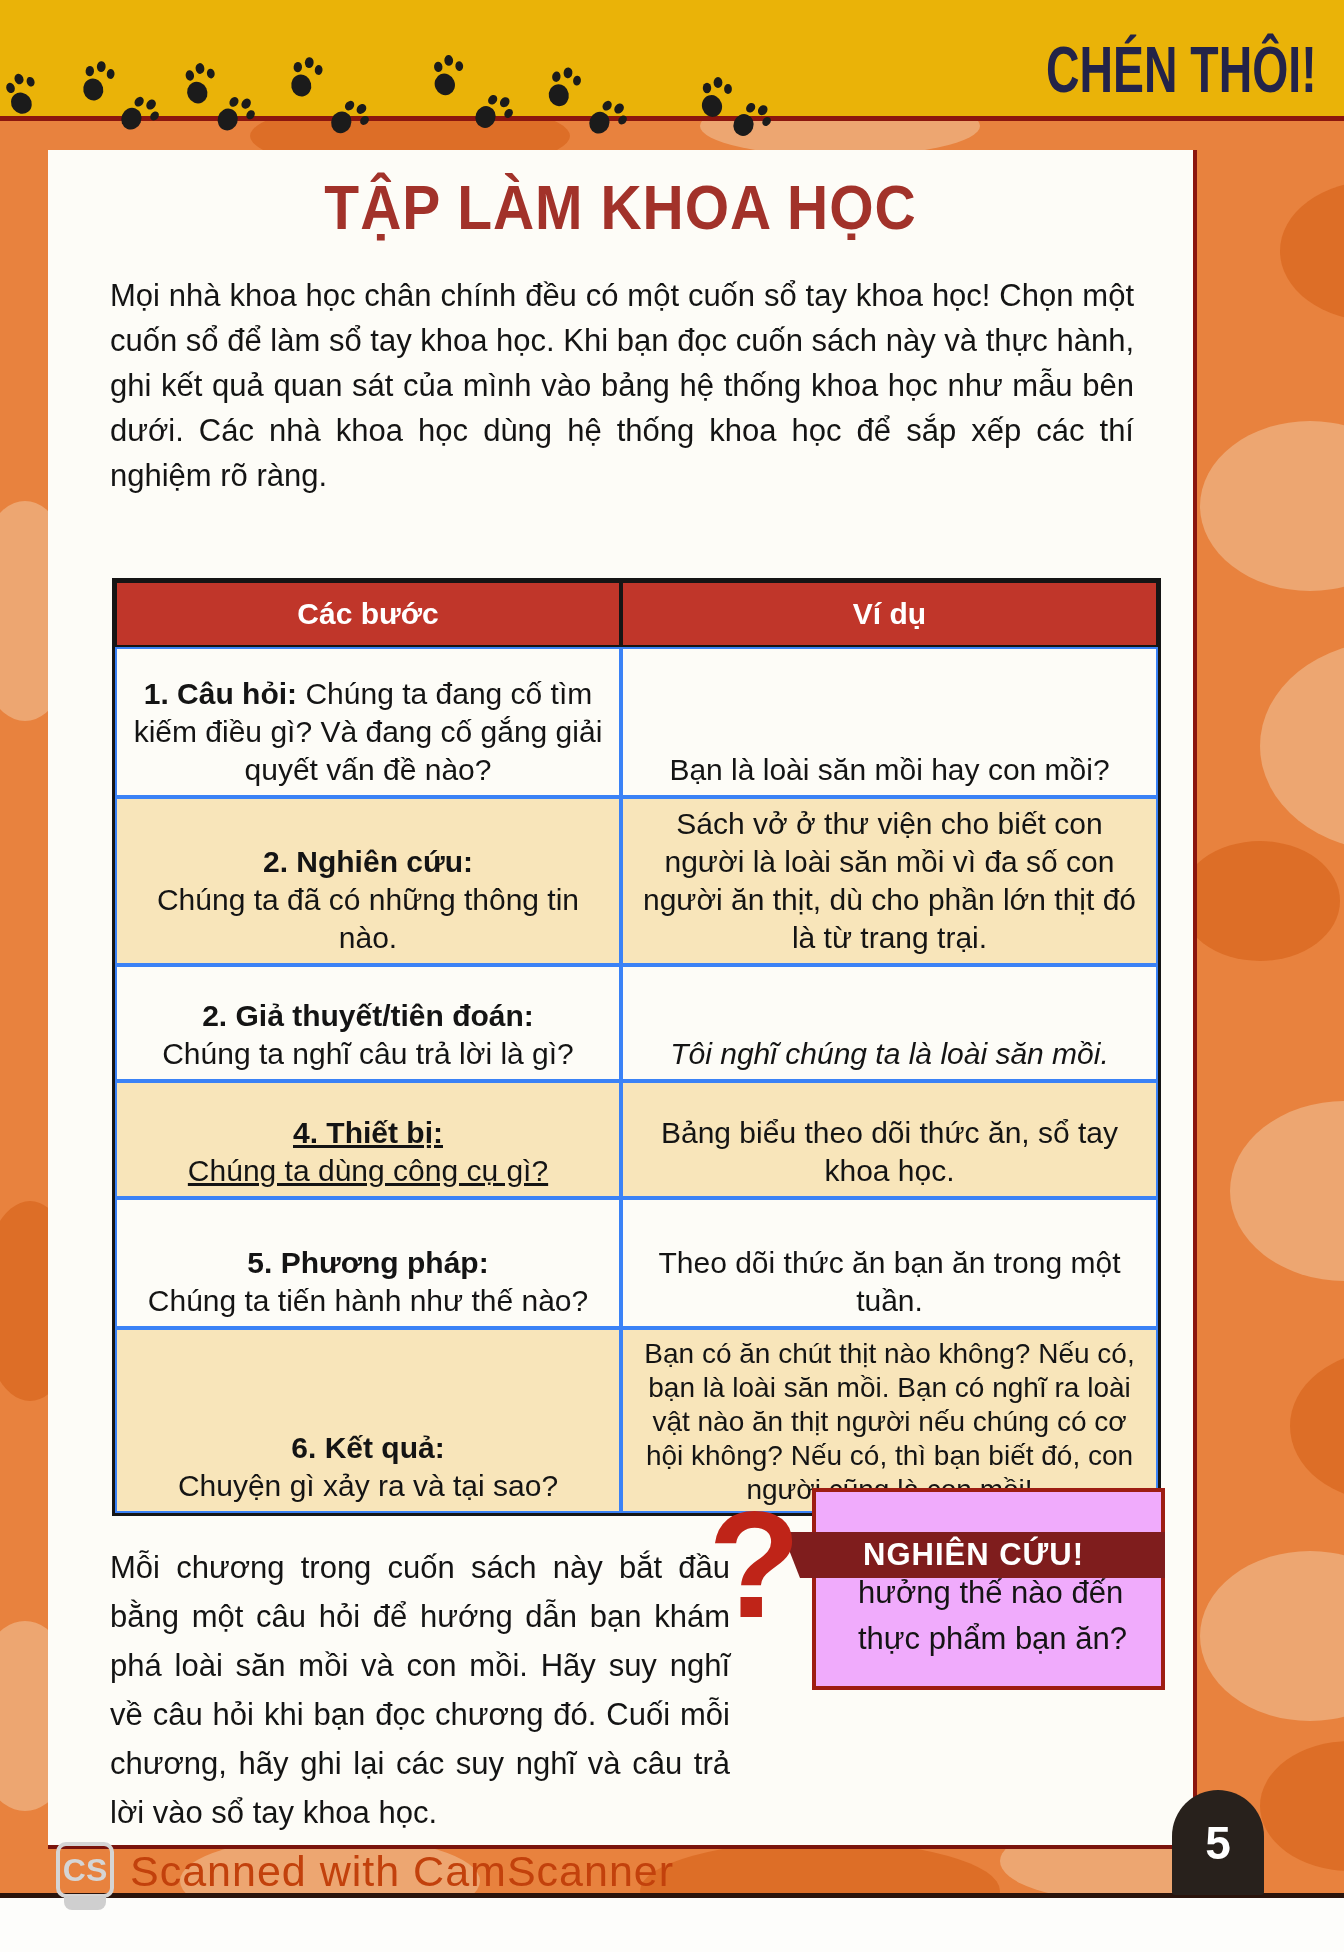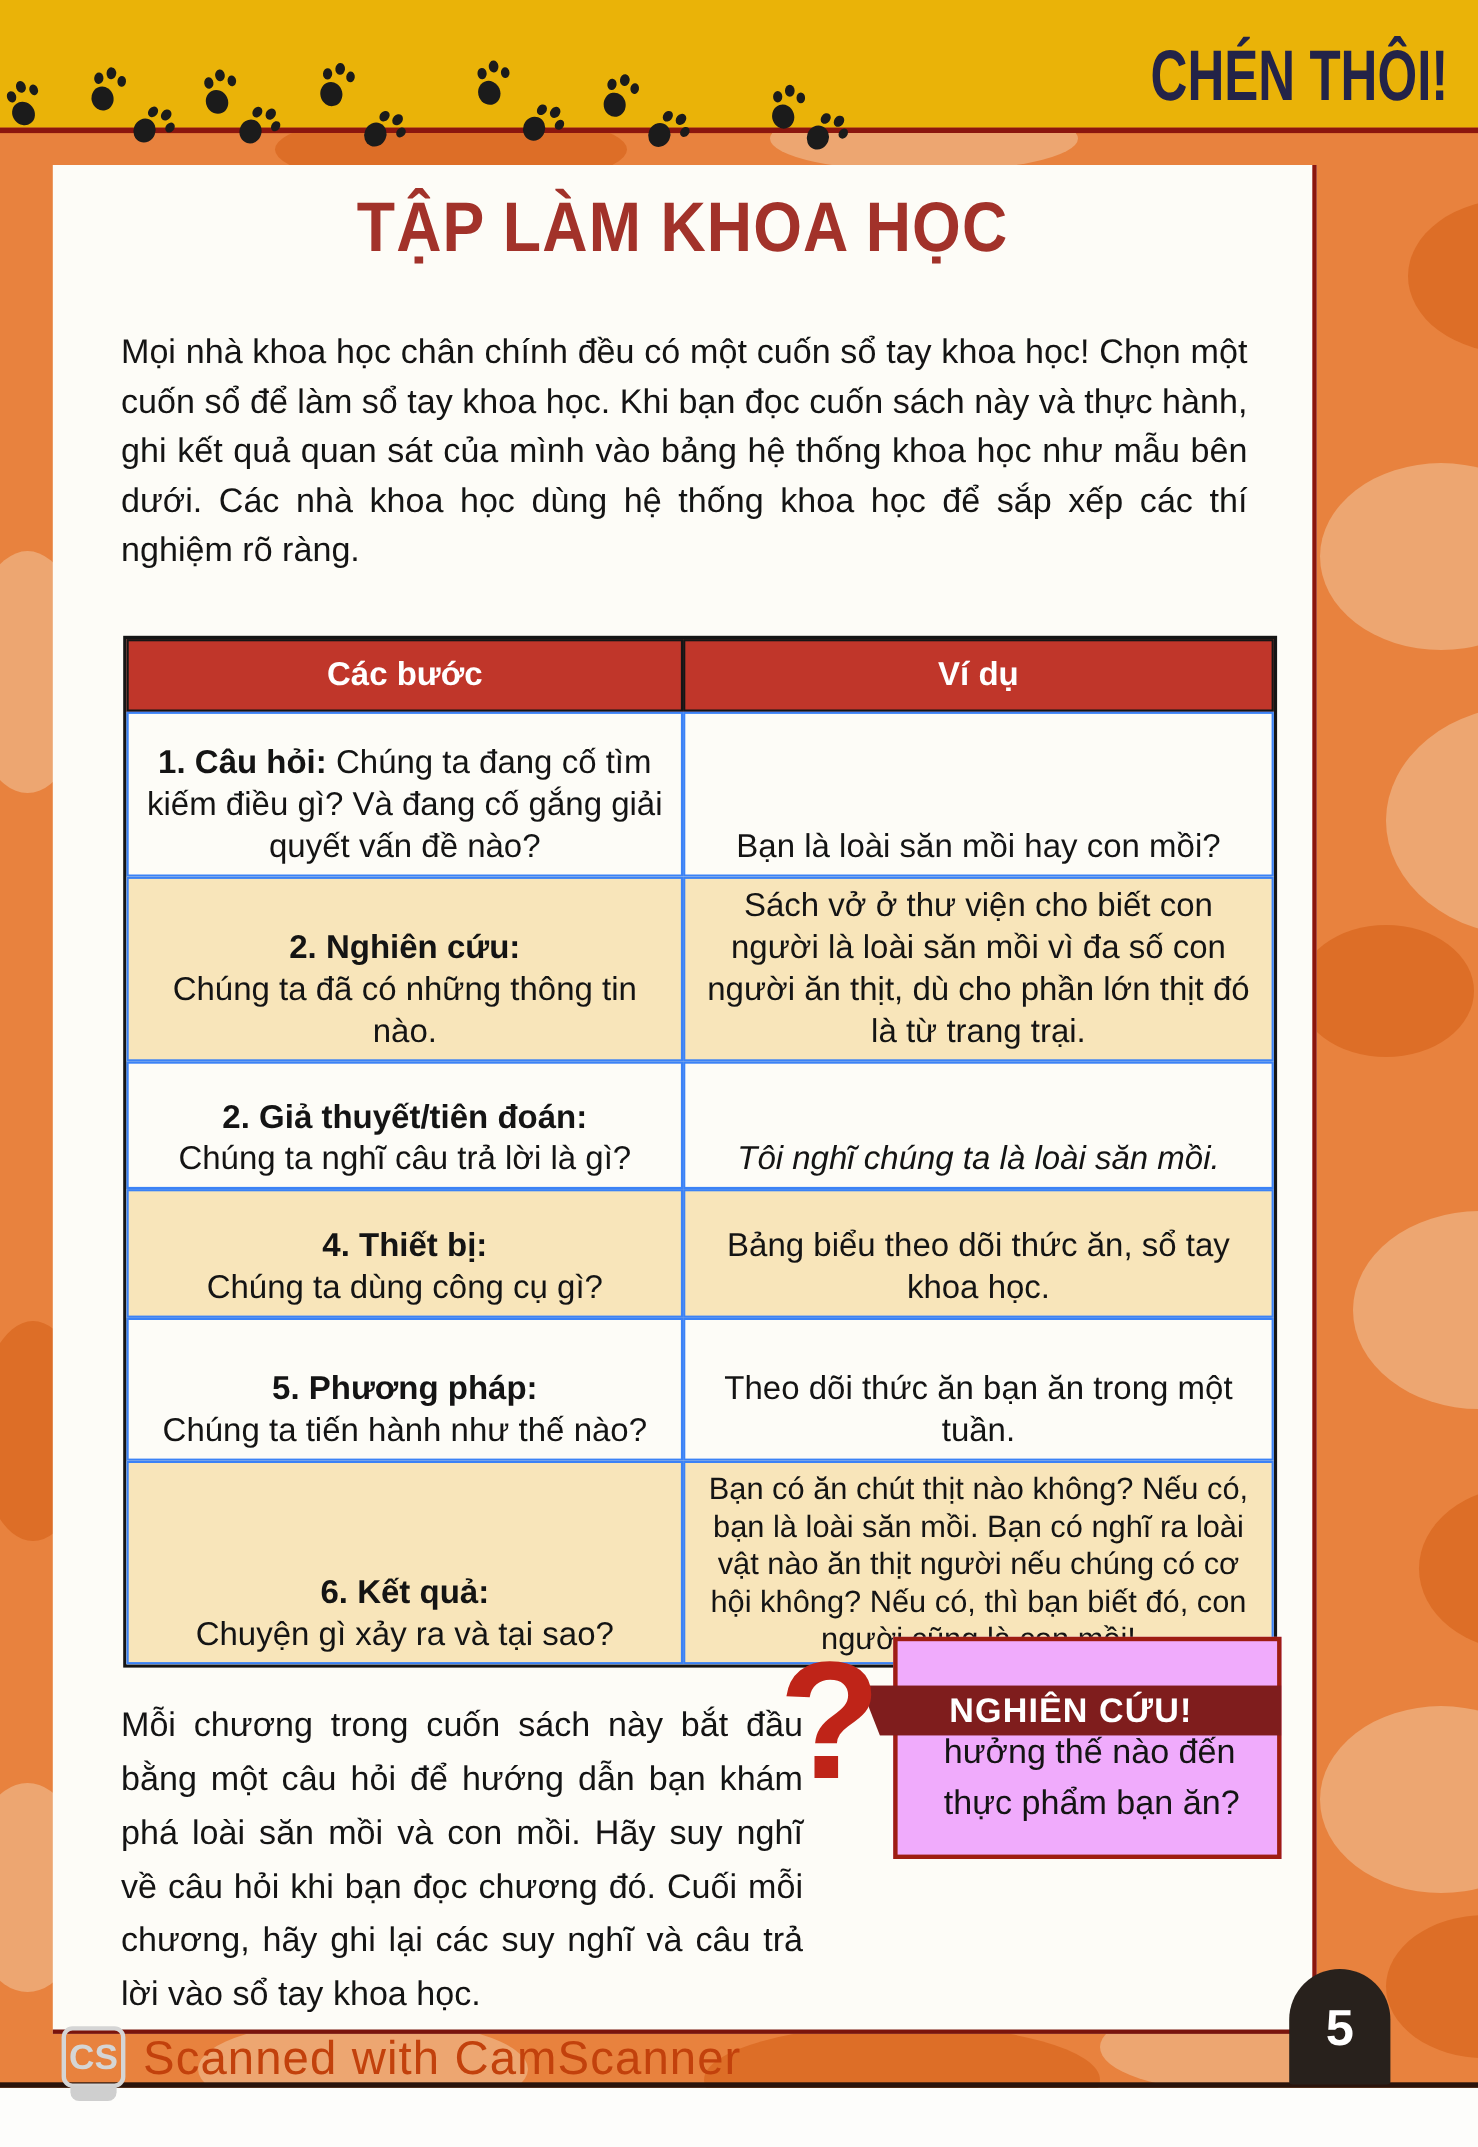--- a/index.html
+++ b/index.html
@@ -20,21 +20,21 @@
   .blob{position:absolute;border-radius:50%;}
   .blob.light{background:#eda671;}
   .blob.dark{background:#dd6e27;}
   .bottom-line{position:absolute;left:0;top:1893px;width:1344px;height:5px;background:#2a140c;z-index:3;}
 
   
   .page{position:absolute;left:48px;top:150px;width:1145px;height:1695px;background:#fdfcf7;
           border-right:4px solid #8b160e;border-bottom:4px solid #7a140c;z-index:1;}
   .article-title{position:absolute;top:24px;left:0;width:100%;text-align:center;font-size:57px;
           font-weight:bold;color:#a2322a;transform:scaleY(1.12);letter-spacing:1px;}
-  .intro{position:absolute;left:62px;top:116px;width:1024px;font-size:31px;line-height:45px;
+  .intro{position:absolute;left:62px;top:92px;width:1024px;font-size:31px;line-height:45px;
           text-align:justify;}
 
   
   .sci-table{position:absolute;left:64px;top:428px;width:1043px;display:grid;
           grid-template-columns:506px 1fr;border:3px solid #151515;background:#fdfcf7;}
   .th{background:#c0362a;color:#ffffff;font-weight:bold;font-size:30px;display:flex;
           align-items:center;justify-content:center;height:62px;border:2px solid #151515;}
   .cell{display:flex;align-items:flex-end;justify-content:center;text-align:center;
           border:2px solid #3b82f6;padding:6px 16px;box-sizing:border-box;font-size:30px;
           line-height:38px;}
@@ -252,21 +252,21 @@
         <div class="cell example-cell shaded" style="min-height: 137px;">
           <p style="margin: 0px;">Sách vở ở thư viện cho biết con người là loài săn mồi vì đa số con người ăn thịt, dù cho phần lớn thịt đó là từ trang trại.</p>
         </div>
         <div class="cell step-cell" style="min-height: 116px;">
           <p style="margin: 0px;"><b class="lbl block">2. Giả thuyết/tiên đoán:</b><span>Chúng ta nghĩ câu trả lời là gì?</span></p>
         </div>
         <div class="cell example-cell" style="min-height: 116px;">
           <p style="margin: 0px; font-style: italic;">Tôi nghĩ chúng ta là loài săn mồi.</p>
         </div>
         <div class="cell step-cell shaded" style="min-height: 117px;">
-          <p style="margin: 0px;"><b class="lbl block">4. Thiết bị:</b><span>Chúng ta dùng công cụ gì?</span></p>
+          <p style="margin: 0px; text-decoration: underline;"><b class="lbl block">4. Thiết bị:</b><span>Chúng ta dùng công cụ gì?</span></p>
         </div>
         <div class="cell example-cell shaded" style="min-height: 117px;">
           <p style="margin: 0px;">Bảng biểu theo dõi thức ăn, sổ tay khoa học.</p>
         </div>
         <div class="cell step-cell" style="min-height: 130px;">
           <p style="margin: 0px;"><b class="lbl block">5. Phương pháp:</b><span>Chúng ta tiến hành như thế nào?</span></p>
         </div>
         <div class="cell example-cell" style="min-height: 130px;">
           <p style="margin: 0px;">Theo dõi thức ăn bạn ăn trong một tuần.</p>
         </div>

